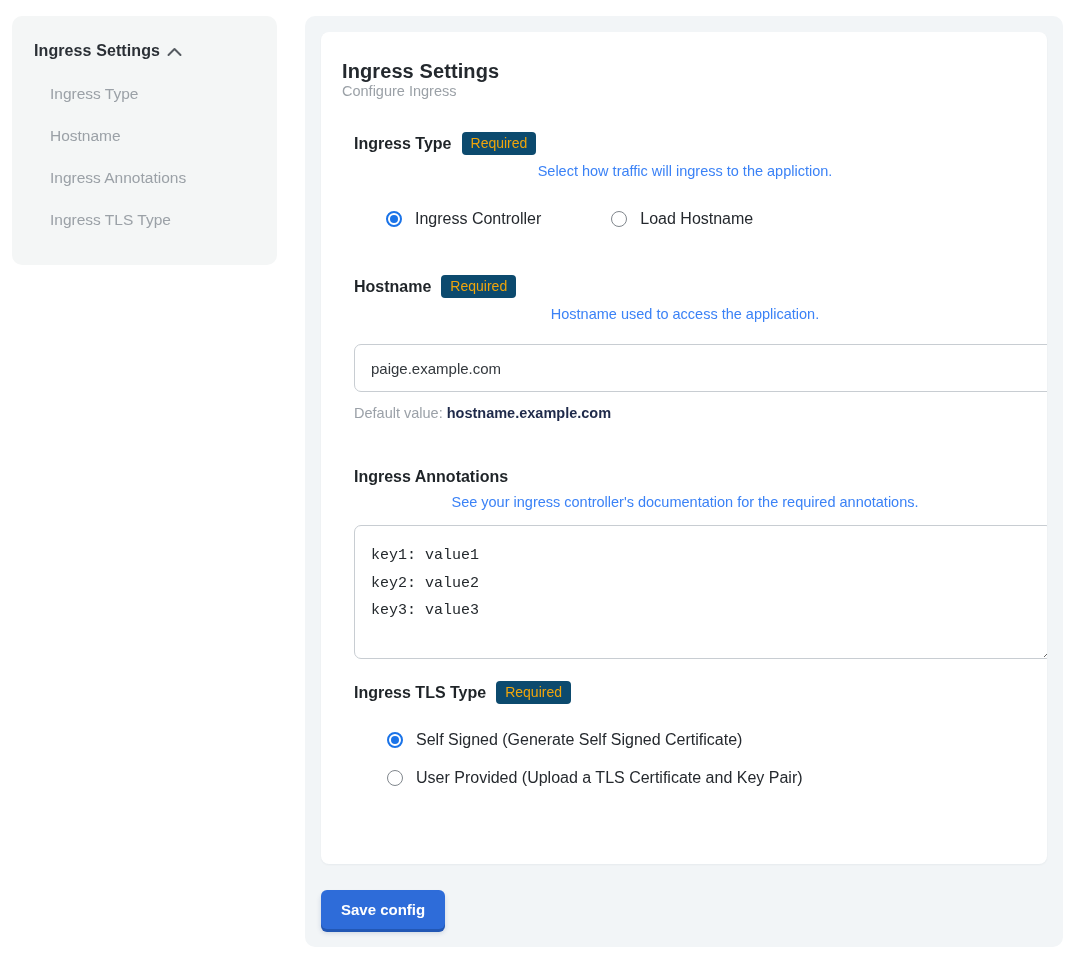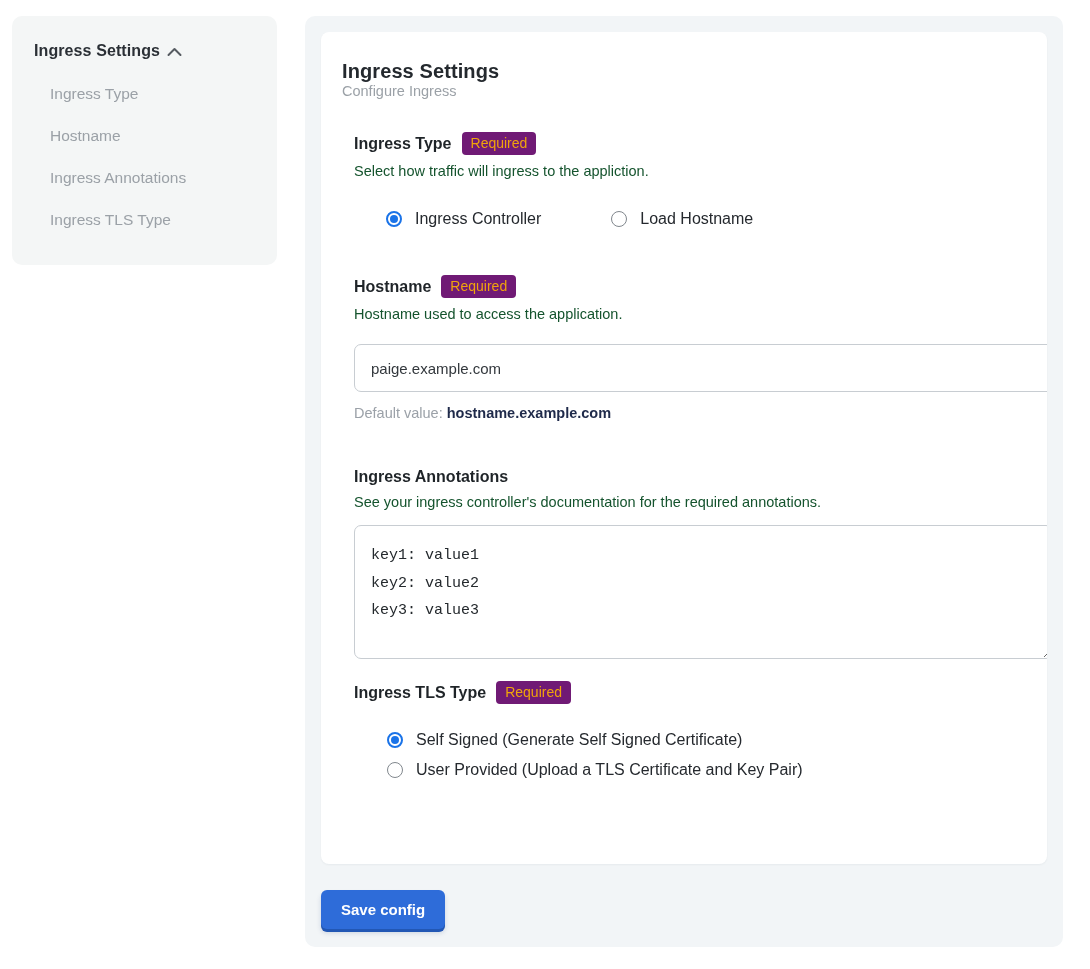--- a/index.html
+++ b/index.html
@@ -69,37 +69,38 @@
   .sec-hostname      { margin-top: 47px; }
   .sec-annotations   { margin-top: 47px; }
   .sec-tls           { margin-top: 22px; }
 
   .label-row { display: flex; align-items: center; }
   .sec-label {
     font-size: 16px; font-weight: 700; color: #1f2428;
   }
   .badge {
     margin-left: 10px;
-    background: #701a75;
+    background: #0c4a6e;
     color: #f0a50b;
     font-size: 14px;
     padding: 4px 9px;
     border-radius: 4px;
     line-height: 15px;
   }
   .help {
     margin-top: 8px;
     font-size: 14.5px;
-    color: #14532d;
+    color: #3b82f6;
+    text-align: center;
   }
 
   
   .radio-row-h { display: flex; align-items: center; margin-top: 31px; }
   .radio-row-h .radio-opt { margin-right: 38px; }
-  .radio-col { display: flex; flex-direction: column; gap: 12px; margin-top: 27px; margin-left: 1px; }
+  .radio-col { display: flex; flex-direction: column; gap: 20px; margin-top: 27px; margin-left: 1px; }
   .radio-opt {
     display: inline-flex; align-items: center; gap: 13px;
     cursor: pointer;
     padding-left: 32px;
   }
   .radio-circle {
     width: 16px; height: 16px;
     border-radius: 50%;
     flex: 0 0 16px;
     position: relative;

